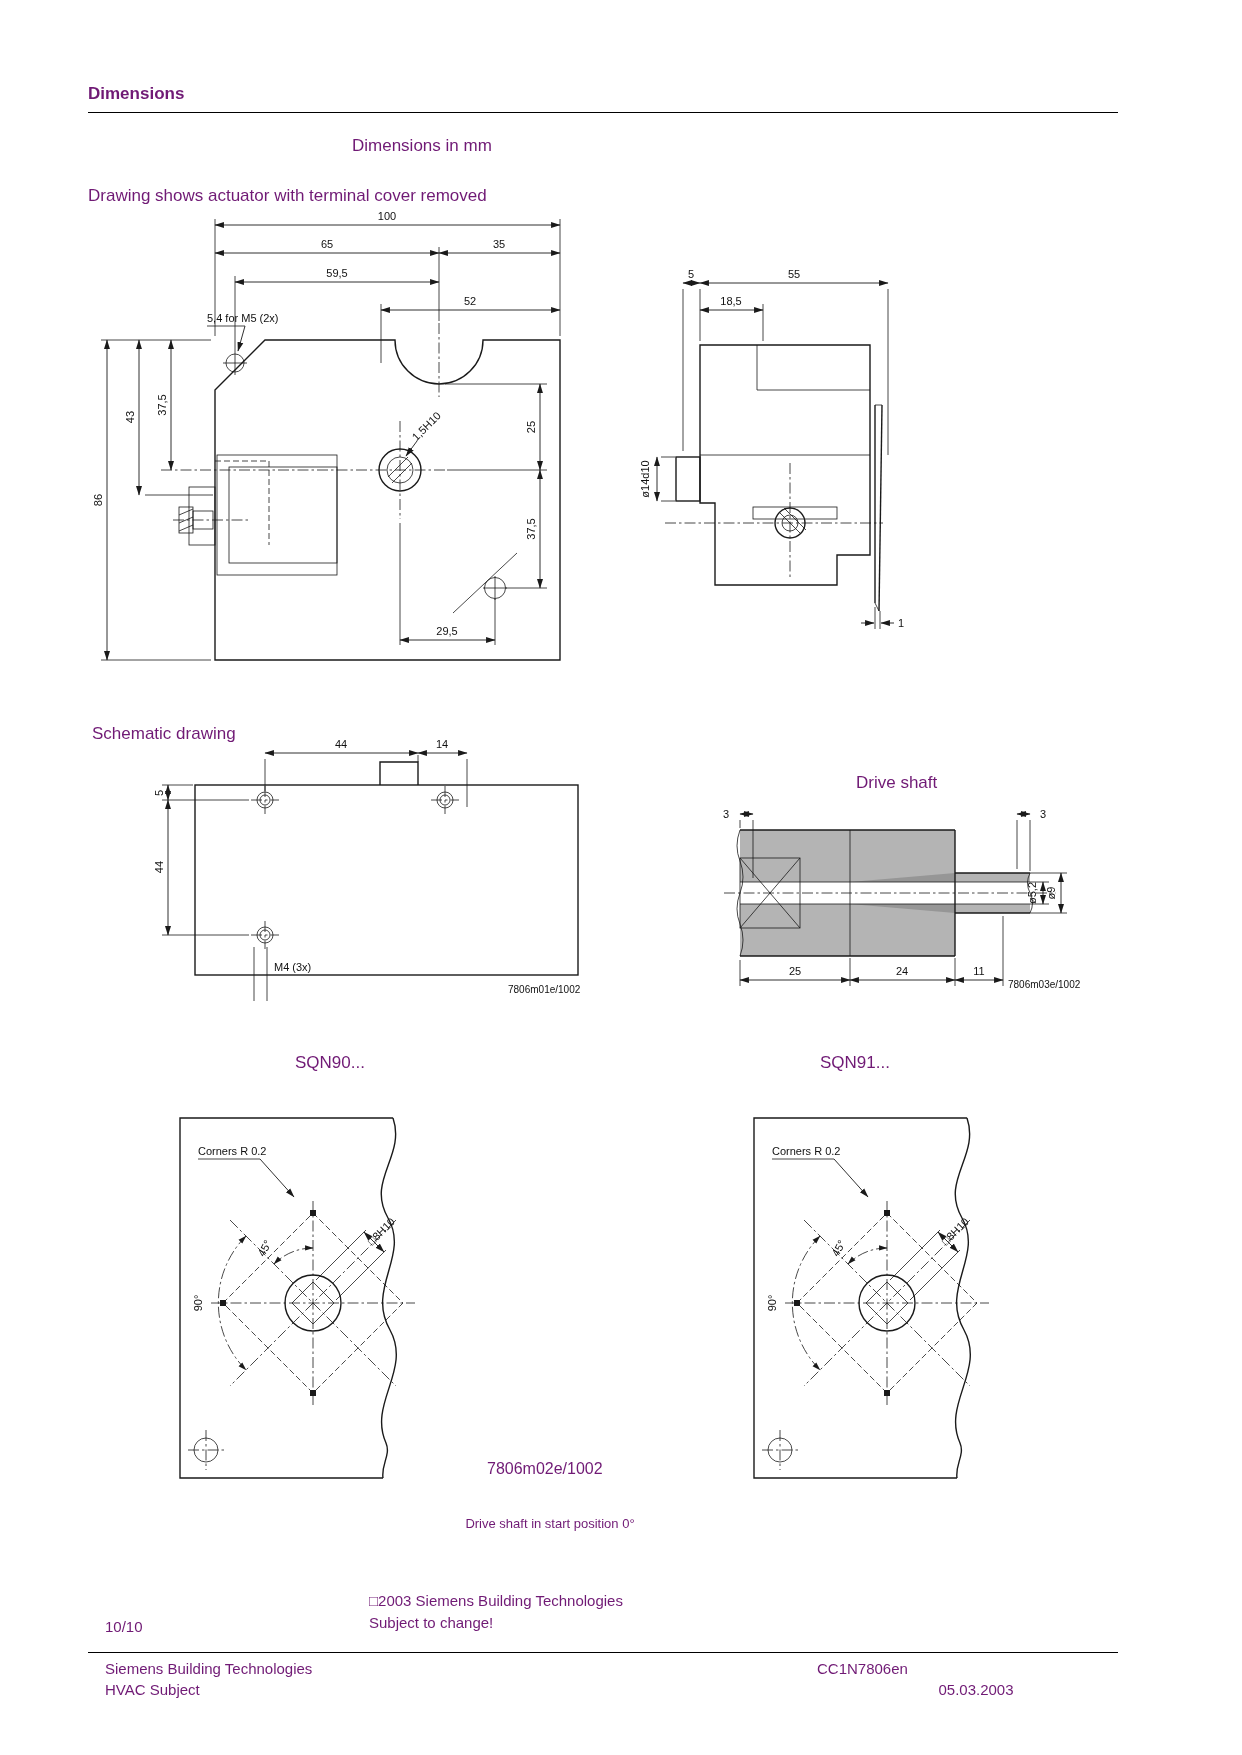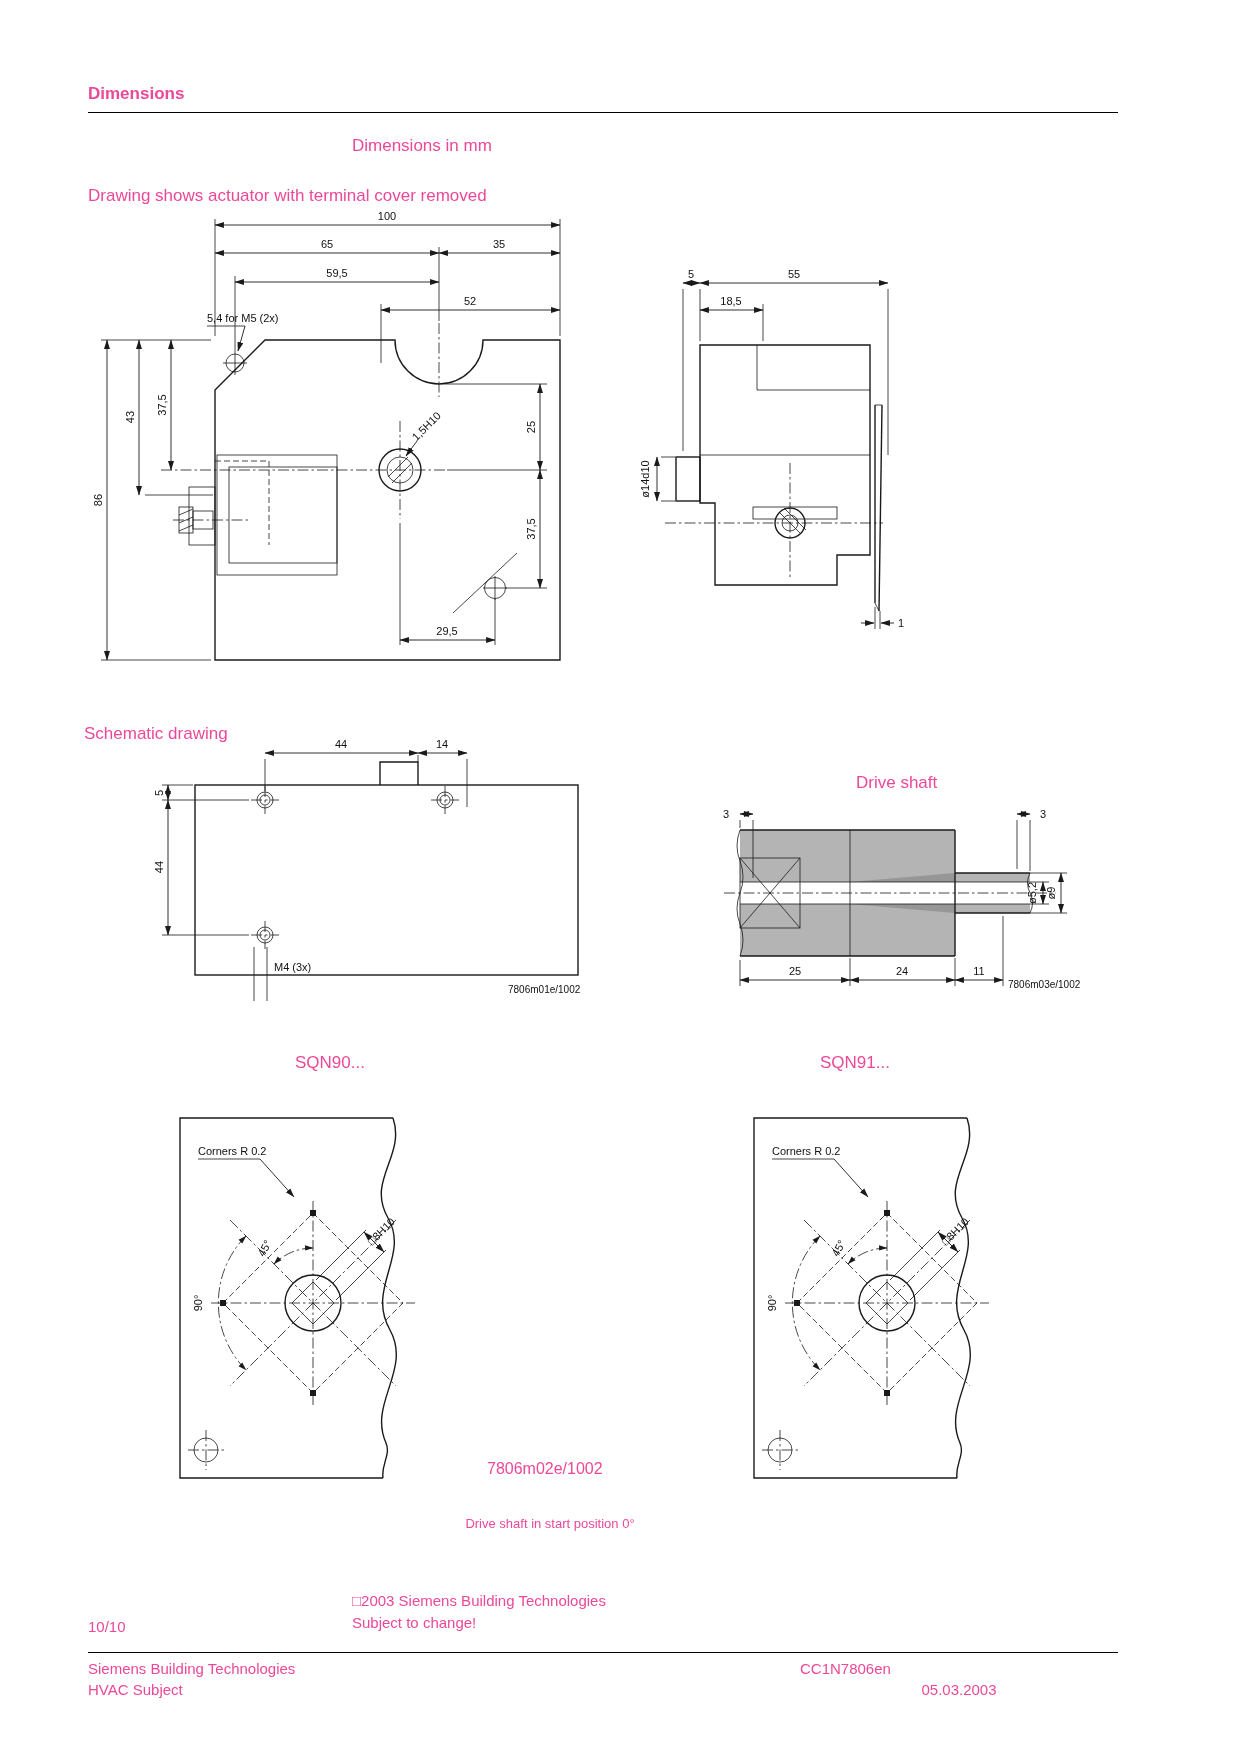--- a/index.html
+++ b/index.html
@@ -1,21 +1,21 @@
 <!DOCTYPE html>
 <html><head>
 <meta charset="utf-8">
 <style>
   html,body{margin:0;padding:0;background:#e8e8e8;}
   #page{position:relative;width:1242px;height:1755px;background:#ffffff;
-        font-family:"Liberation Sans",sans-serif;color:#ec4899;overflow:hidden;}
+        font-family:"Liberation Sans",sans-serif;color:#701a75;overflow:hidden;}
   .abs{position:absolute;}
   .h1{font-size:17px;font-weight:bold;}
   .lbl{font-size:17px;}
-  .small{font-size:15px;}
+  .small{font-size:15px;margin-left:17px;}
   .rule{position:absolute;height:0;border-top:1.6px solid #000;}
   .thinrule{position:absolute;height:0;border-top:1px solid #000;}
   svg{position:absolute;overflow:visible;}
   svg text{font-family:"Liberation Sans",sans-serif;fill:#111;}
   .o{stroke:#1a1a1a;stroke-width:1.4;fill:none;stroke-linejoin:miter;}
   .t{stroke:#1a1a1a;stroke-width:0.8;fill:none;}
   .d{stroke:#1a1a1a;stroke-width:0.9;fill:none;}
   .c{stroke:#1a1a1a;stroke-width:0.8;fill:none;stroke-dasharray:11 3 2.5 3;}
   .hd{stroke:#1a1a1a;stroke-width:0.8;fill:none;stroke-dasharray:6 3;}
   .dt{font-size:11px;text-anchor:middle;}
@@ -148,21 +148,21 @@
         <line class="t" x1="159" y1="253" x2="181" y2="275"></line>
       <line class="c" x1="40" y1="268" x2="258" y2="268"></line>
         <line class="c" x1="165" y1="208" x2="165" y2="322"></line>
       <line class="o" x1="250" y1="150" x2="250" y2="348"></line>
       <line class="o" x1="257" y1="150" x2="254" y2="356"></line>
       <line class="t" x1="250" y1="150" x2="257" y2="150"></line>
       <line class="t" x1="250" y1="348" x2="254" y2="356"></line>
     </g>
   </svg>
 
-  <div class="abs lbl" style="left:84px;top:724px;">Schematic drawing</div>
+  <div class="abs lbl" style="left:92px;top:724px;">Schematic drawing</div>
   <svg style="left:150px;top:735px;" width="460" height="285" viewBox="0 0 460 285">
     <g>
       <line class="t" x1="115" y1="24" x2="115" y2="56"></line>
         <line class="t" x1="268" y1="20" x2="268" y2="27"></line>
       <line class="t" x1="317" y1="24" x2="317" y2="72"></line>
       <line class="d" x1="115" y1="18" x2="268" y2="18" marker-start="url(#arw)" marker-end="url(#arw)"></line>
       <text class="dt" x="191" y="13">44</text>
       <line class="d" x1="268" y1="18" x2="317" y2="18" marker-start="url(#arw)" marker-end="url(#arw)"></line>
       <text class="dt" x="292" y="13">14</text>
       <line class="t" x1="12" y1="50" x2="43" y2="50"></line>

